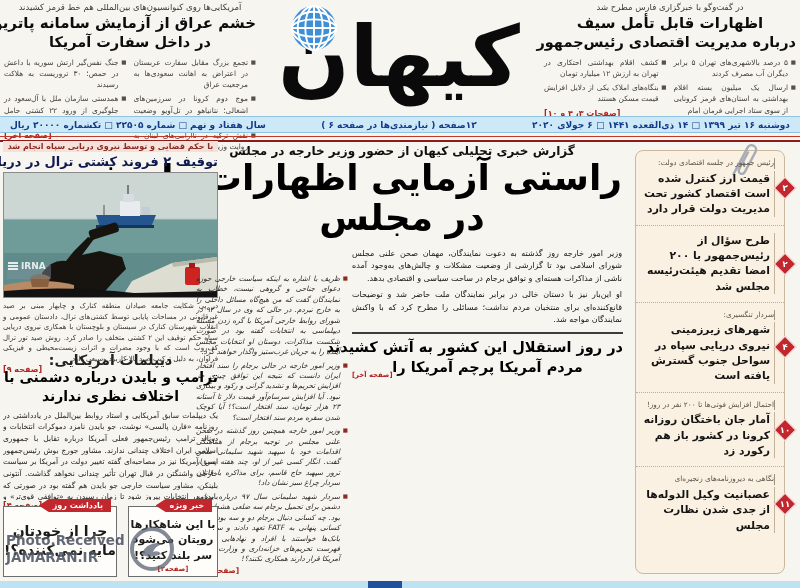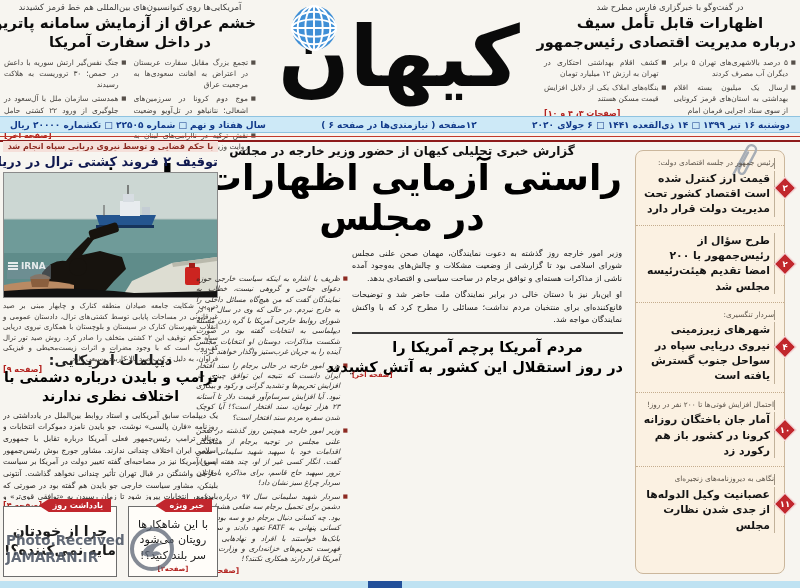--- a/index.html
+++ b/index.html
@@ -64,21 +64,21 @@
   .trump-kicker{font-size:14px;font-weight:bold;text-align:center;color:#222;}
   .trump-title{font-size:14px;font-weight:900;text-align:center;line-height:1.35;color:#000;white-space:nowrap;}
   .trump-body{font-size:7.5px;text-align:justify;line-height:1.55;color:#262320;margin-top:4px;height:90px;overflow:hidden;}
   
   .cutbox{border:1px solid #6d6d6d;background:#fffdf9;box-sizing:border-box;}
   .boxA{top:506px;left:3px;width:114px;height:71px;}
   .boxB{top:506px;left:128px;width:90px;height:71px;}
   .tab{position:absolute;top:-8px;right:5px;background:#c1272d;color:#fff;font-size:8px;font-weight:bold;
        padding:2px 8px 2px 14px;clip-path:polygon(10px 0,100% 0,100% 100%,10px 100%,0 50%);}
   .boxA .bx-title{font-size:14px;font-weight:900;text-align:center;margin-top:15px;line-height:1.35;}
-  .boxB .bx-title{font-size:11px;font-weight:400;text-align:center;margin-top:10px;line-height:1.4;}
+  .boxB .bx-title{font-size:11px;font-weight:700;text-align:center;margin-top:10px;line-height:1.4;}
   .bx-ref{font-size:6.8px;color:#b2221f;font-weight:bold;text-align:center;margin-top:2px;}
   
   .jwm{top:526px;left:6px;display:flex;align-items:center;gap:4px;z-index:6;opacity:.88;pointer-events:none;}
   .jwm-text{color:rgba(66,76,92,.95);font-weight:bold;font-size:13.5px;line-height:1.25;direction:ltr;text-align:left;
             text-shadow:0 0 2px rgba(255,255,255,.8);}
   
   .bstrip{bottom:0;left:0;right:0;height:7px;background:#bfe2f2;}
   .bseg{bottom:0;left:368px;width:34px;height:7px;background:#23509a;}
   .irna{position:absolute;left:4px;bottom:26px;color:#f4f6f6;font-weight:bold;font-size:9px;direction:ltr;
         display:flex;align-items:center;gap:3px;opacity:.9;}
@@ -251,22 +251,22 @@
   </div>
   <div class="abs col">
     <p>ظریف با اشاره به اینکه سیاست خارجی حوزه دعوای جناحی و گروهی نیست، خطاب به نمایندگان گفت که من هیچ‌گاه مسائل داخلی را به خارج نبردم. در حالی که وی در سال ۹۳ در شورای روابط خارجی آمریکا با گره زدن مسئله دیپلماسی به انتخابات گفته بود در صورت شکست مذاکرات، دوستان او انتخابات مجلس آینده را به جریان غرب‌ستیز واگذار خواهند کرد.</p>
     <p>وزیر امور خارجه در حالی برجام را سند افتخار ایران دانست که نتیجه این توافق چیزی جز افزایش تحریم‌ها و تشدید گرانی و رکود و بیکاری نبود. آیا افزایش سرسام‌آور قیمت دلار تا آستانه ۲۳ هزار تومان، سند افتخار است؟! آیا کوچک شدن سفره مردم سند افتخار است؟</p>
     <p>وزیر امور خارجه همچنین روز گذشته در صحن علنی مجلس در توجیه برجام از هماهنگی اقدامات خود با سپهبد شهید سلیمانی سخن گفت. انگار کسی غیر از او، چند هفته پس از ترور سپهبد حاج قاسم، برای مذاکره با قاتلان سردار چراغ سبز نشان داد!</p>
     <p>سردار شهید سلیمانی سال ۹۷ درباره برنامه دشمن برای تحمیل برجام سه ضلعی هشدار داده بود. چه کسانی دنبال برجام دو و سه بودند؟ چه کسانی پنهانی به FATF تعهد دادند و سپس از بانک‌ها خواستند با افراد و نهادهایی که در فهرست تحریم‌های خزانه‌داری و وزارت خارجه آمریکا قرار دارند همکاری نکنند؟!</p>
   </div>
   <div class="abs col-ref">[صفحه ۱۱]</div>
 
   <div class="abs flagbox">
+    <div class="flag-title">در روز استقلال این کشور به آتش کشیدند</div>
     <div class="flag-title">مردم آمریکا پرچم آمریکا را</div>
-    <div class="flag-title">در روز استقلال این کشور به آتش کشیدند</div>
     <span class="flag-ref">[صفحه آخر]</span>
   </div>
 
   <div class="abs trump">
     <div class="trump-kicker">دیپلمات آمریکایی:</div>
     <div class="trump-title">ترامپ و بایدن درباره دشمنی با ایران</div>
     <div class="trump-title">اختلاف نظری ندارند</div>
     <div class="trump-body">یک دیپلمات سابق آمریکایی و استاد روابط بین‌الملل در یادداشتی در روزنامه «فارن پالسی» نوشت، جو بایدن نامزد دموکرات انتخابات و دونالد ترامپ رئیس‌جمهور فعلی آمریکا درباره تقابل با جمهوری اسلامی ایران اختلاف چندانی ندارند. مشاور جورج بوش رئیس‌جمهور اسبق آمریکا نیز در مصاحبه‌ای گفته تغییر دولت در آمریکا بر سیاست خارجی واشنگتن در قبال تهران تأثیر چندانی نخواهد گذاشت. آنتونی بلینکن، مشاور سیاست خارجی جو بایدن هم گفته بود در صورتی که بایدن در انتخابات پیروز شود تا زمان رسیدن به «توافقی قوی‌تر» و «طولانی‌مدت‌تر» تحریم‌ها حفظ خواهد شد.</div>
     <div class="pref pref-row">[صفحه ۴]</div>
   </div>

